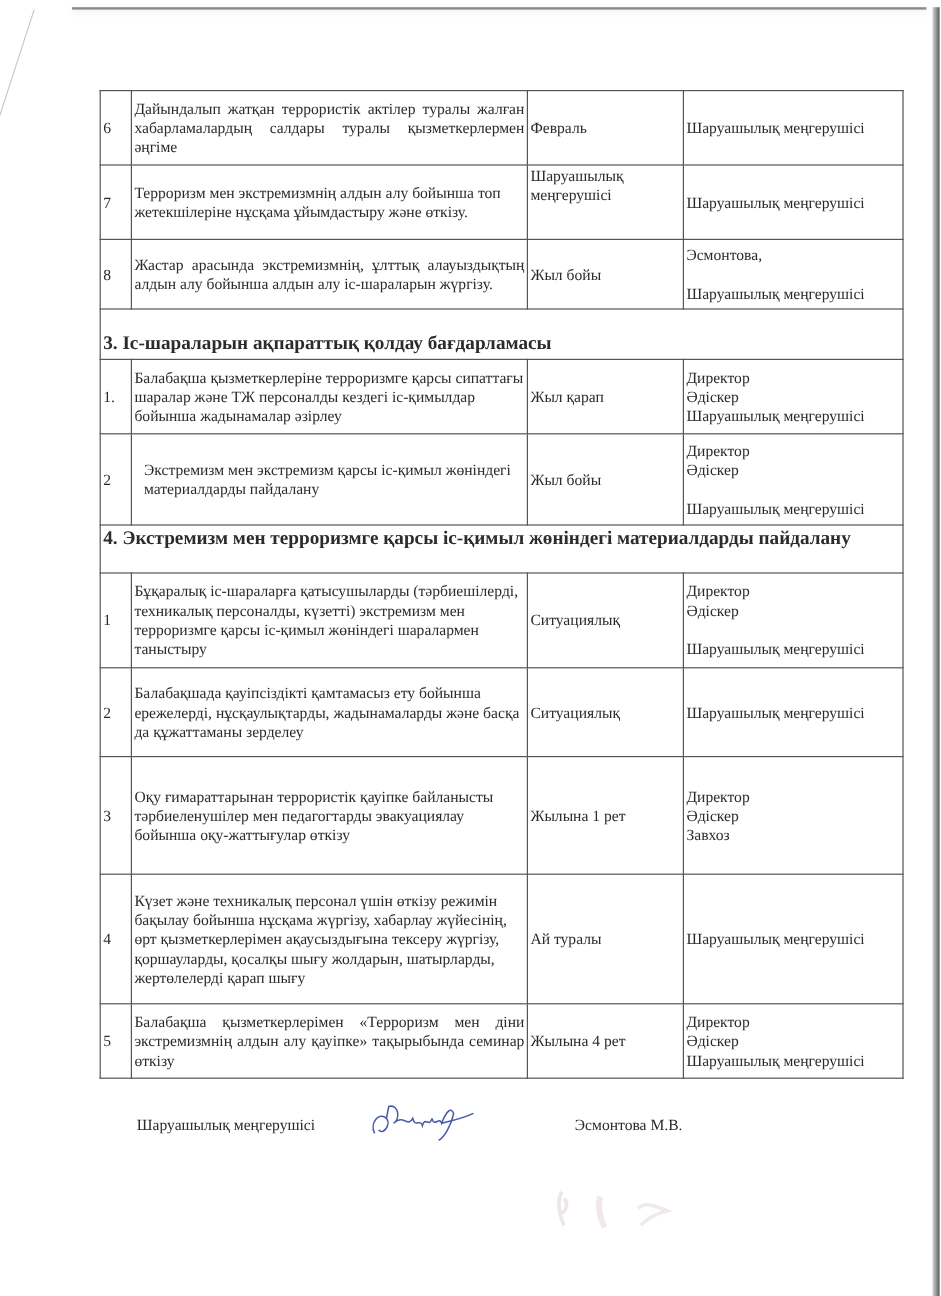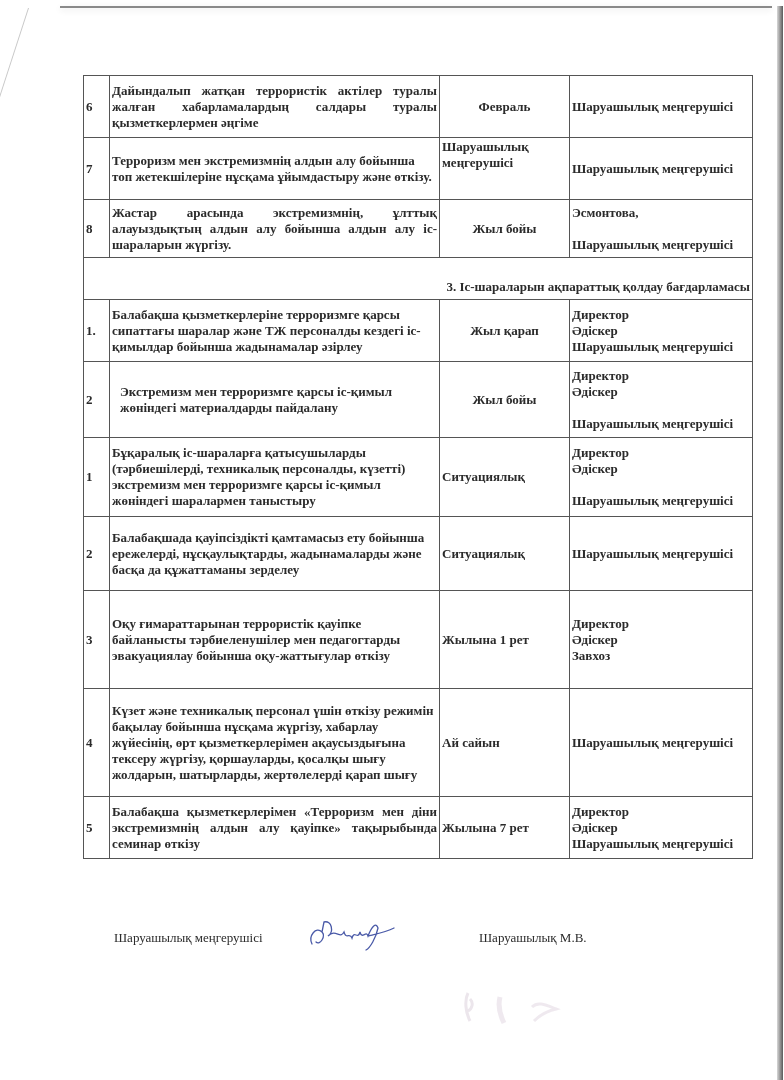--- a/index.html
+++ b/index.html
@@ -18,35 +18,35 @@
     .page-edge-right {
       position:absolute; left:777px; top:6px; width:6px; height:1074px;
       background: linear-gradient(to right, #d8d8d8, #5a5a5a);
     }
     table.plan {
       position:absolute; left:83px; top:75px; width:669px;
       border-collapse:collapse; table-layout:fixed;
       font-size:13px; line-height:16px;
     }
     table.plan td {
-      border:1.3px solid #555; padding:1px 2px; vertical-align:middle;font-weight:bold;
+      border:1.3px solid #555; padding:1px 2px; vertical-align:middle;
     }
     col.c-num { width:26px; }
     col.c-act { width:330px; }
     col.c-date { width:130px; }
     col.c-resp { width:183px; }
     td.num { text-align:left; padding-left:1px; }
     td.act.justify { text-align:justify; text-align-last:left; }
     td.act.indent { padding-left:10px; }
-    td.date.center { text-align:center; }
+    td.date.center { text-align:left; }
     td.resp { vertical-align:top; white-space:nowrap; }
     td.resp .line { display:block; }
     td.resp .gap { display:block; height:16px; }
     tr.section td {
-      font-weight:bold; text-align:right; font-size:13px;
+      font-weight:bold; text-align:left; font-size:16px;
     }
     .signature-block {
       position:absolute; left:114px; top:930px; width:500px; height:24px;
       font-size:13px;
     }
     .sig-role { position:absolute; left:0; top:0; }
     .sig-name { position:absolute; left:365px; top:0; }
     .sig-scribble { position:absolute; left:192px; top:-12px; width:90px; height:34px; }
     .stamp-ghost { position:absolute; left:460px; top:985px; width:110px; height:40px; opacity:0.35; }
   </style>
@@ -105,30 +105,33 @@
       <td class="date center">Жыл қарап</td>
       <td class="resp">
         <span class="line">Директор</span>
         <span class="line">Әдіскер</span>
         <span class="line">Шаруашылық меңгерушісі</span>
       </td>
     </tr>
 
     <tr style="height:76px;">
       <td class="num">2</td>
-      <td class="act indent">Экстремизм мен терроризмге қарсы іс-қимыл жөніндегі материалдарды пайдалану</td>
+      <td class="act indent">Экстремизм мен экстремизм қарсы іс-қимыл жөніндегі материалдарды пайдалану</td>
       <td class="date center">Жыл бойы</td>
       <td class="resp">
         <span class="line">Директор</span>
         <span class="line">Әдіскер</span>
         <span class="gap"></span>
         <span class="line">Шаруашылық меңгерушісі</span>
       </td>
     </tr>
 
+    <tr class="section" style="height:40px;">
+      <td colspan="4" style="vertical-align:top; padding-top:3px;">4. Экстремизм мен терроризмге қарсы іс-қимыл жөніндегі материалдарды пайдалану</td>
+    </tr>
 
     <tr style="height:79px;">
       <td class="num">1</td>
       <td class="act">Бұқаралық іс-шараларға қатысушыларды (тәрбиешілерді, техникалық персоналды, күзетті) экстремизм мен терроризмге қарсы іс-қимыл жөніндегі шаралармен таныстыру</td>
       <td class="date">Ситуациялық</td>
       <td class="resp">
         <span class="line">Директор</span>
         <span class="line">Әдіскер</span>
         <span class="gap"></span>
         <span class="line">Шаруашылық меңгерушісі</span>
@@ -151,44 +154,44 @@
       <td class="resp">
         <span class="line">Директор</span>
         <span class="line">Әдіскер</span>
         <span class="line">Завхоз</span>
       </td>
     </tr>
 
     <tr style="height:108px;">
       <td class="num">4</td>
       <td class="act">Күзет және техникалық персонал үшін өткізу режимін бақылау бойынша нұсқама жүргізу, хабарлау жүйесінің, өрт қызметкерлерімен ақаусыздығына тексеру жүргізу, қоршауларды, қосалқы шығу жолдарын, шатырларды, жертөлелерді қарап шығу</td>
-      <td class="date">Ай сайын</td>
+      <td class="date">Ай туралы</td>
       <td class="resp" style="vertical-align:middle;">
         <span class="line">Шаруашылық меңгерушісі</span>
       </td>
     </tr>
 
     <tr style="height:62px;">
       <td class="num">5</td>
       <td class="act justify">Балабақша қызметкерлерімен «Терроризм мен діни экстремизмнің алдын алу қауіпке» тақырыбында семинар өткізу</td>
-      <td class="date">Жылына 7 рет</td>
+      <td class="date">Жылына 4 рет</td>
       <td class="resp">
         <span class="line">Директор</span>
         <span class="line">Әдіскер</span>
         <span class="line">Шаруашылық меңгерушісі</span>
       </td>
     </tr>
   </tbody>
 </table>
 
 <div class="signature-block">
   <span class="sig-role">Шаруашылық меңгерушісі</span>
   <svg class="sig-scribble" viewBox="0 0 90 34">
     <path d="M6 26 C2 18, 10 8, 16 14 C20 18, 14 28, 10 24 M16 14 L18 4 M18 4 C26 2, 28 14, 22 18 C30 10, 34 22, 38 14 C40 22, 44 14, 46 20 C48 12, 52 22, 54 14 C56 22, 60 12, 62 18 C66 8, 70 4, 72 10 C70 20, 64 30, 60 32 M62 18 C70 16, 80 14, 88 10" fill="none" stroke="#4a5aa8" stroke-width="1.3" stroke-linecap="round"></path>
   </svg>
-  <span class="sig-name">Шаруашылық М.В.</span>
+  <span class="sig-name">Эсмонтова М.В.</span>
 </div>
 
 <svg class="stamp-ghost" viewBox="0 0 110 40">
   <path d="M8 8 C4 16, 6 28, 10 36 M10 14 C14 18, 12 24, 8 26" fill="none" stroke="#c9b8c9" stroke-width="3"></path>
   <path d="M40 12 C38 20, 40 30, 44 38" fill="none" stroke="#d2c2d2" stroke-width="5"></path>
   <path d="M72 22 C78 16, 86 20, 96 24 C88 26, 80 30, 74 36" fill="none" stroke="#d2c2d2" stroke-width="3"></path>
 </svg>
 
 </body></html>

